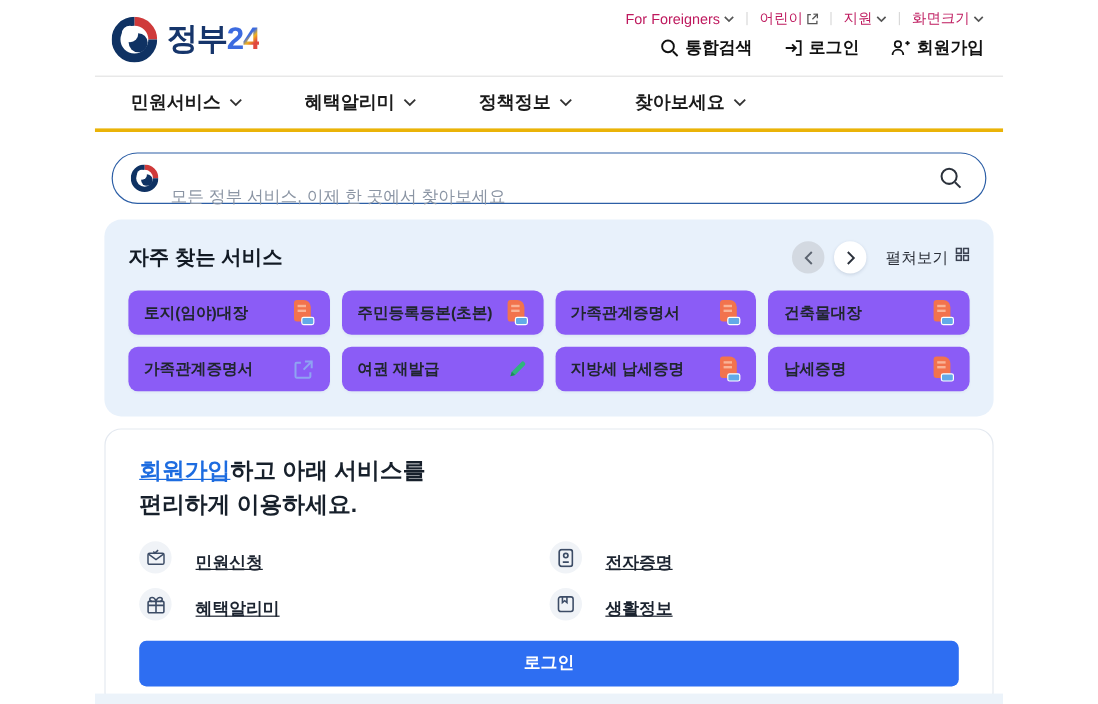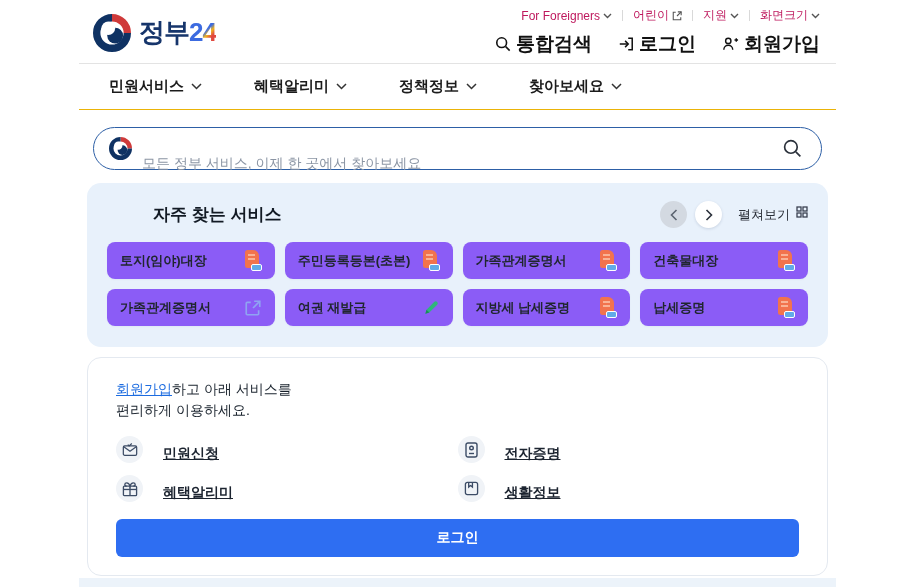--- a/index.html
+++ b/index.html
@@ -10,56 +10,56 @@
   
   .header { height:63px; display:flex; justify-content:space-between; align-items:stretch; padding:0 16px 0 14px; }
   .logo { display:flex; align-items:center; gap:8px; margin-top:2px; cursor:pointer; }
   .logo-text { font-size:26px; font-weight:800; letter-spacing:-1px; color:#16356b; }
   .logo-num { color:#3c6be0; }
   .logo-num .four { background:linear-gradient(135deg,#3c6be0 40%,#f0b41e 52%,#e1493f 66%); -webkit-background-clip:text; background-clip:text; color:transparent; }
   .header-right { display:flex; flex-direction:column; align-items:flex-end; justify-content:flex-start; padding-top:7px; gap:7px; }
   .util-row { display:flex; align-items:center; font-size:12px; color:#be185d; }
   .util-item { display:flex; align-items:center; gap:3px; cursor:pointer; white-space:nowrap; }
   .util-sep { width:1px; height:11px; background:#d9d9d9; margin:0 10px; }
-  .quick-row { display:flex; align-items:center; gap:26px; font-size:19px; font-weight:700; color:#111; }
+  .quick-row { display:flex; align-items:center; gap:26px; font-size:14px; font-weight:700; color:#111; }
   .quick-item { display:flex; align-items:center; gap:5px; cursor:pointer; }
   .chev { display:inline-block; }
 
   
-  .nav { height:47px; border-top:1px solid #e3e3e3; border-bottom:1px solid #eab308; display:flex; align-items:center; padding:0 30px; gap:52px; }
+  .nav { height:47px; border-top:1px solid #e3e3e3; border-bottom:3px solid #eab308; display:flex; align-items:center; padding:0 30px; gap:52px; }
   .nav-item { display:flex; align-items:center; gap:7px; font-size:15px; font-weight:700; color:#1b1b1b; cursor:pointer; }
 
   
   .search-wrap { padding:17px 14px 13px; }
   .search-pill { height:43px; border:1.5px solid #2d5fa6; border-radius:23px; display:flex; align-items:center; padding:0 10px 0 15px; background:#fff; }
   .search-input { flex:1; border:none; outline:none; font-size:14px; color:#333; margin-left:10px; font-family:inherit; background:transparent;margin-top:28px; }
   .search-input::placeholder { color:#8b95a4; }
   .search-btn { background:none; border:none; cursor:pointer; padding:4px 8px; display:flex; align-items:center; }
 
   
   .services { margin:0 8px; background:#e8f1fb; border-radius:14px; padding:18px 20px 21px; }
-  .services-head { display:flex; align-items:center; margin-bottom:14px;margin-left:46px; }
+  .services-head { display:flex; align-items:center; margin-bottom:14px; }
   .services-title { font-size:17px; font-weight:800; color:#121a24; }
   .services-ctrls { margin-left:auto; display:flex; align-items:center; gap:8px; }
   .circle-btn { width:27px; height:27px; border-radius:50%; display:flex; align-items:center; justify-content:center; border:none; cursor:pointer; }
   .circle-btn.prev { background:#d3d9e1; color:#5c6470; }
   .circle-btn.next { background:#fff; color:#2b313b; box-shadow:0 1px 3px rgba(20,40,80,.15); }
   .expand { display:flex; align-items:flex-start; gap:6px; font-size:13px; color:#2a2f38; margin-left:8px; cursor:pointer; }
   .cards { display:grid; grid-template-columns:repeat(4,1fr); gap:10px; }
   .card { background:#8b5cf6; border-radius:8px; height:37px; display:flex; align-items:center; justify-content:space-between; padding:0 13px; cursor:pointer; box-shadow:0 1px 2px rgba(30,60,100,.04); }
   .card-label { font-size:13px; font-weight:700; color:#20262e; }
   
   .ic-docprint { position:relative; width:17px; height:21px; flex:none; }
   .ic-docprint .doc { position:absolute; left:0; top:0; width:14px; height:18px; background:#f2734d; border-radius:2.5px 6px 2.5px 2.5px; }
   .ic-docprint .doc:before { content:""; position:absolute; left:3px; top:4px; width:7px; height:2px; background:#f9b396; box-shadow:0 4px 0 #f9b396; }
   .ic-docprint .printer { position:absolute; right:0; bottom:0; width:11px; height:7px; background:#62aae8; border-radius:2px; border:1.5px solid #fff; }
 
   
   .panel { margin:10px 8px 0; background:#fff; border:1px solid #e4e9f0; border-radius:14px; padding:21px 28px 18px; }
-  .panel-heading { font-size:14px; font-weight:400; color:#17202b; line-height:1.5; }
+  .panel-heading { font-size:19px; font-weight:700; color:#17202b; line-height:1.5; }
   .panel-heading a { color:#1d6ce0; text-decoration:underline; cursor:pointer; }
   .features { display:grid; grid-template-columns:1fr 1fr; row-gap:12px; margin-top:15px; }
   .feature { display:flex; align-items:flex-end; gap:20px; font-size:14px; font-weight:700; color:#1c2430;text-decoration:underline; }
   .feature-icon { width:27px; height:27px; border-radius:50%; background:#f0f3f7; display:flex; align-items:center; justify-content:center; color:#3c4c66; flex:none; }
   .login-btn { margin-top:17px; width:100%; height:38px; background:#2e6ef2; color:#fff; border:none; border-radius:6px; font-size:14px; font-weight:700; cursor:pointer; font-family:inherit; }
 
   .bottom-strip { position:absolute; left:0; right:0; bottom:0; height:9px; background:#ecf3fa; }
   svg { display:block; }
 </style>
 </head>

